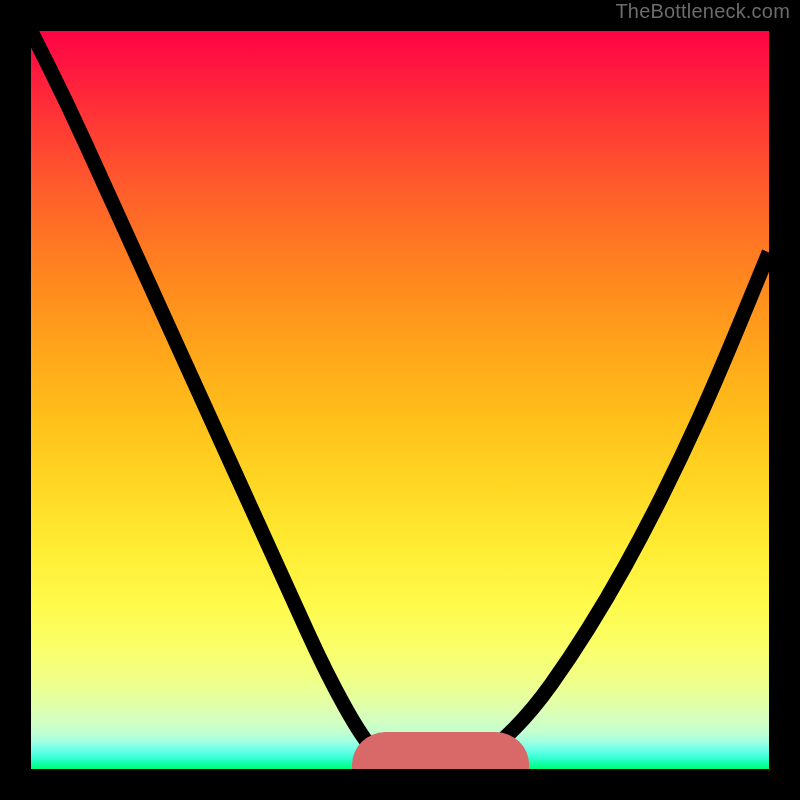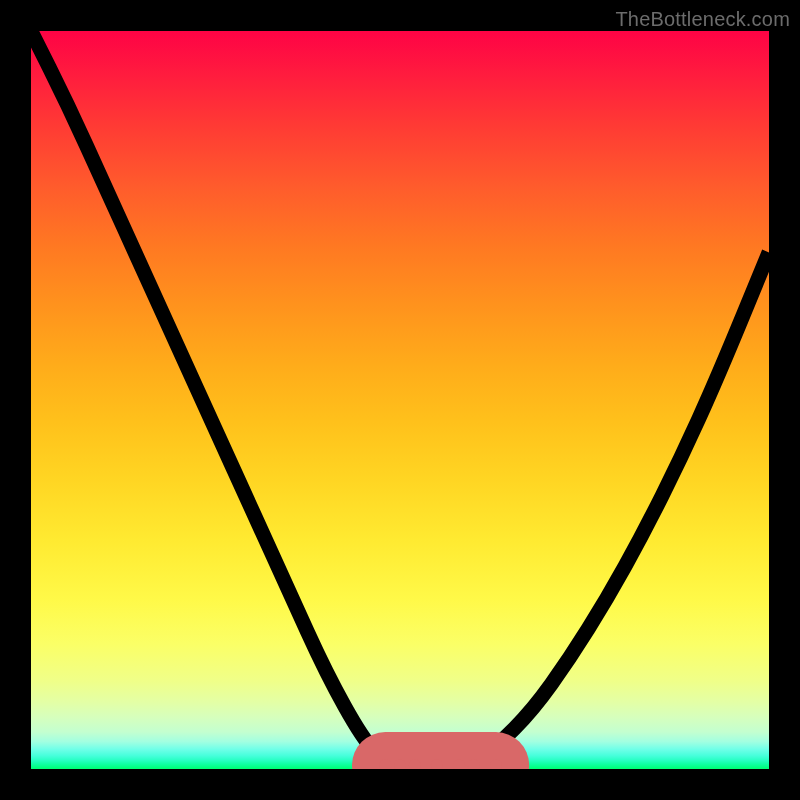--- a/index.html
+++ b/index.html
@@ -13,21 +13,21 @@
   }
   .frame {
     position: relative;
     width: 800px;
     height: 800px;
     background: #000000;
     box-sizing: border-box;
   }
   .watermark {
     position: absolute;
-    top: 8px;
+    top: 0;
     right: 10px;
     color: #6c6c6c;
     font-size: 20px;
     font-weight: 400;
     letter-spacing: 0.2px;
     z-index: 30;
     pointer-events: none;
   }
   
   .plot {

